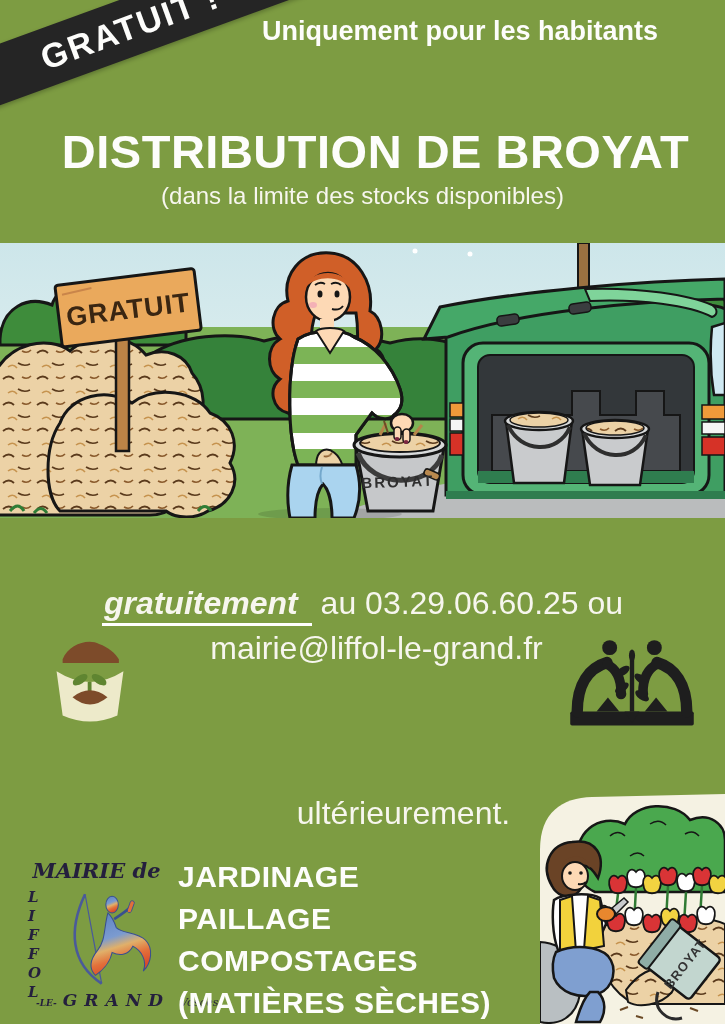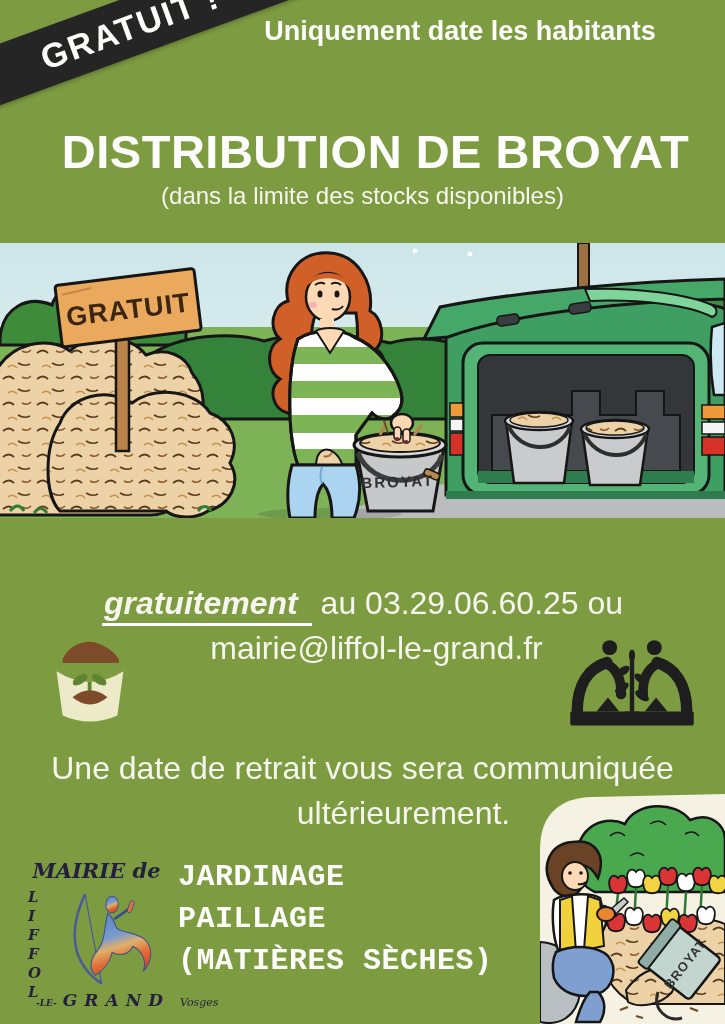--- a/index.html
+++ b/index.html
@@ -52,34 +52,34 @@
   }
   .logo-title{ position:absolute; left:0; top:6px; width:100%; text-align:center; font-size:21px; font-weight:700; }
   .logo-vertical{ position:absolute; left:14px; top:36px; display:flex; flex-direction:column; gap:1px; font-size:15px; font-weight:700; }
   .logo-fig{ position:absolute; left:44px; top:36px; width:104px; height:104px; }
   .logo-bottom{ position:absolute; left:0; top:138px; width:100%; white-space:nowrap; }
   .logo-le{ font-size:9px; font-weight:700; margin-left:22px; }
   .logo-grand{ font-size:17px; font-weight:700; letter-spacing:7px; margin-left:6px; }
   .logo-region{ font-size:11px; margin-left:10px; }
   .keywords{
     position:absolute; left:178px; top:856px; font-size:30px; font-weight:700;
-    line-height:42px; color:#fdfdfb; letter-spacing:.5px;font-family:Liberation Mono, monospace;
+    line-height:42px; color:#fdfdfb; letter-spacing:.5px;
   }
   .photo{ position:absolute; left:540px; top:794px; width:185px; height:230px; }
 </style>
 </head>
 <body>
 
 <div class="poster">
 
   <div class="ribbon">
     <span>GRATUIT !</span>
   </div>
   <div class="audience">
-    <div>Uniquement date les habitants</div>
+    <div>Uniquement pour les habitants</div>
   </div>
   <div class="title">DISTRIBUTION DE BROYAT</div>
   <div class="subtitle">(dans la limite des stocks disponibles)</div>
 
   <svg class="scene" viewBox="0 0 725 275">
     <defs>
       <linearGradient id="sky" x1="0" y1="0" x2="0" y2="1">
         <stop offset="0" stop-color="#cde6ea"></stop>
           <stop offset="1" stop-color="#e9f4f3"></stop>
       </linearGradient>
@@ -225,21 +225,20 @@
       <circle cx="98" cy="11" r="8.5"></circle>
       <circle cx="60" cy="64" r="6"></circle>
       <circle cx="85" cy="64" r="6"></circle>
     </g>
     <path d="M10,84 C10,52 24,34 44,28" stroke="#1e1e1e" stroke-width="13" fill="none" stroke-linecap="round"></path>
     <path d="M44,30 C56,36 60,48 60,62" stroke="#1e1e1e" stroke-width="11" fill="none" stroke-linecap="round"></path>
     <path d="M135,84 C135,52 121,34 101,28" stroke="#1e1e1e" stroke-width="13" fill="none" stroke-linecap="round"></path>
     <path d="M101,30 C89,36 85,48 85,62" stroke="#1e1e1e" stroke-width="11" fill="none" stroke-linecap="round"></path>
   </svg>
 
-  <div class="line note1">Une date de retrait vous sera communiquée</div>
   <div class="line note2">ultérieurement.</div>
 
   <div class="logo">
     <div class="logo-title">MAIRIE de</div>
     <div class="logo-vertical">
       <span>L</span>
       <span>I</span>
       <span>F</span>
       <span>F</span>
       <span>O</span>
@@ -263,20 +262,21 @@
       <rect x="68" y="12" width="4" height="12" rx="2" fill="#e2703a" stroke="#39508f" stroke-width="0.8" transform="rotate(20 70 18)"></rect>
     </svg>
     <div class="logo-bottom">
       <span class="logo-le">-LE-</span><span class="logo-grand">GRAND</span><span class="logo-region">Vosges</span>
     </div>
   </div>
 
   <div class="keywords">
     <div>JARDINAGE</div>
     <div>PAILLAGE</div>
+    <div>COMPOSTAGES</div>
     <div>(MATIÈRES SÈCHES)</div>
   </div>
 
   <svg class="photo" viewBox="0 0 185 230">
     <path d="M0,56 C0,18 22,4 52,3 L185,0 L185,230 L0,230 Z" fill="#f5f2e3"></path>
     <g>
       <path d="M40,70 C30,40 60,18 85,30 C95,8 135,6 150,26 C170,18 185,30 185,46 L185,98 L55,98 C42,92 36,82 40,70 Z" fill="#4aa84e" stroke="#161616" stroke-width="2.5"></path>
       <path d="M70,42 q8,-7 15,0 M110,30 q9,-6 16,1 M145,40 q8,-5 14,2 M90,62 q8,-6 14,0" stroke="#161616" stroke-width="1.5" fill="none"></path>
     </g>
     <path d="M0,148 C28,150 44,172 40,200 C36,224 18,232 0,228 Z" fill="#b9bfc2" stroke="#161616" stroke-width="2"></path>

